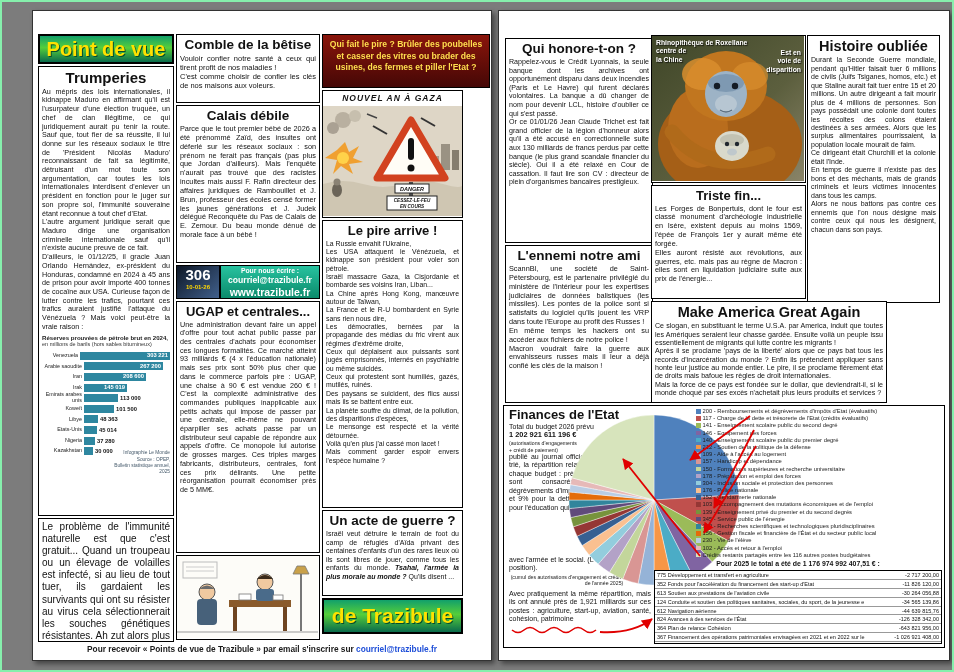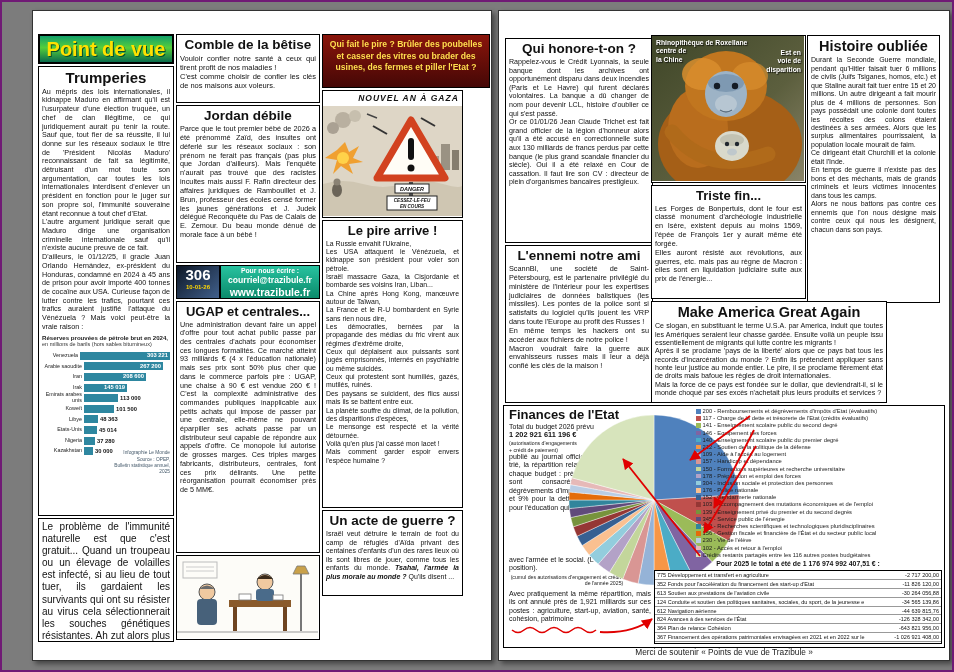--- a/index.html
+++ b/index.html
@@ -1,17 +1,17 @@
 <!DOCTYPE html>
 <html><head>
 <meta charset="utf-8">
 <style>
   html,body{margin:0;padding:0;background:#9a9a9a;}
   #canvas{position:relative;width:954px;height:672px;background:#7c7c7c;overflow:hidden;
-          font-family:"Liberation Sans",sans-serif;color:#111;border:2px solid #701a75;box-sizing:border-box;}
+          font-family:"Liberation Sans",sans-serif;color:#111;border:2px solid #86efac;box-sizing:border-box;}
   .page{position:absolute;background:#fff;border:1px solid #333;box-shadow:3px 3px 5px rgba(0,0,0,.45);}
   .art{position:absolute;background:#fff;border:1.5px solid #000;padding:2px 3px;overflow:hidden;box-sizing:border-box;}
   .h{font-weight:bold;text-align:center;line-height:1.05;margin:1px 0 2px 0;}
   .bd{text-align:justify;white-space:pre-line;line-height:1.21;}
   .preline{white-space:pre-line;}
   .greenband{background:linear-gradient(180deg,#12a06b 0%,#55ce3a 45%,#0a6b4c 100%);
              color:#ffe100;font-weight:bold;text-align:center;border:2px solid #000;
              text-shadow:1px 1px 0 #064d2e;box-sizing:border-box;position:absolute;overflow:hidden;}
   .redbox{position:absolute;background:linear-gradient(180deg,#8a150b,#450706);color:#ffdf4f;font-weight:bold;
           font-size:8.6px;text-align:center;line-height:1.35;border:1.5px solid #000;padding:4px 2px;box-sizing:border-box;}
@@ -156,21 +156,21 @@
       <div class="bd" style="font-size:10px">Le problème de l'immunité naturelle est que c'est gratuit... Quand un troupeau ou un élevage de volailles est infecté, si au lieu de tout tuer, ils gardaient les survivants qui ont su résister au virus cela sélectionnerait les souches génétiques résistantes. Ah zut alors plus besoin d'acheter ces vaccins souvent si inefficaces !</div>
     </div>
 
     <div class="art" style="left:143px;top:23px;width:144px;height:69px">
       <div class="h" style="font-size:13.5px">Comble de la bêtise</div>
       <div class="bd" style="font-size:7.5px">Vouloir confier notre santé à ceux qui tirent profit de nos maladies !
 C'est comme choisir de confier les clés de nos maisons aux voleurs.</div>
     </div>
 
     <div class="art" style="left:143px;top:94px;width:144px;height:158px">
-      <div class="h" style="font-size:13.5px">Jordan débile</div>
+      <div class="h" style="font-size:13.5px">Calais débile</div>
       <div class="bd" style="font-size:7.3px">Parce que le tout premier bébé de 2026 a été prénommé Zaïd, des insultes ont déferlé sur les réseaux sociaux : son prénom ne ferait pas français (pas plus que Jordan d'ailleurs). Mais l'enquête n'aurait pas trouvé que des racistes incultes mais aussi F. Rafin directeur des affaires juridiques de Rambouillet et J. Brun, professeur des écoles censé former les jaunes générations et J. Judek délégué Reconquête du Pas de Calais de E. Zemour. Du beau monde dénué de morale face à un bébé !</div>
     </div>
 
     <div class="issuenum" style="left:143px;top:254px;width:44px;height:34px">
       <div class="n">306</div>
       <div class="d">10-01-26</div>
     </div>
     <div class="contact" style="left:187px;top:254px;width:100px;height:34px">
       <div class="l1">Pour nous écrire :</div>
       <div class="l2">courriel@trazibule.fr</div>
@@ -202,21 +202,21 @@
         <line x1="124" y1="18" x2="124" y2="75" stroke="#777" stroke-width="2"></line>
         <path d="M116,18 h16 l-4,-8 h-8 Z" fill="#c9a14a" stroke="#777" stroke-width="0.8"></path>
         <line x1="0" y1="76" x2="141" y2="76" stroke="#999" stroke-width="1"></line>
       </svg>
     </div>
 
     <div class="redbox" style="left:289px;top:23px;width:168px;height:54px">
       <span>Qui fait le pire ? Brûler des poubelles et casser des vitres ou brader des usines, des fermes et piller l'Etat ?</span>
     </div>
 
-    <div class="art" style="left:289px;top:79px;width:141px;height:128px;padding:16px;border-width:1px">
+    <div class="art" style="left:289px;top:79px;width:141px;height:128px;padding:0;border-width:1px">
       <div style="position:absolute;top:2px;width:100%;text-align:center;font-weight:bold;font-size:8.5px;letter-spacing:1px;font-style:italic">NOUVEL AN À GAZA</div>
       <svg width="139" height="110" viewBox="0 0 139 110" style="position:absolute;top:15px;left:0">
         <rect width="139" height="110" fill="#ded6c6"></rect>
         <circle cx="20" cy="14" r="8" fill="#b9b0a0"></circle>
         <circle cx="32" cy="10" r="6" fill="#c7bfae"></circle>
         <circle cx="10" cy="22" r="6" fill="#aaa193"></circle>
         <polygon points="14,44 22,36 26,46 36,40 30,52 40,56 26,58 30,68 18,60 10,68 14,54 2,52" fill="#f0a030"></polygon>
         <circle cx="20" cy="52" r="6" fill="#ffd24a"></circle>
         <line x1="50" y1="20" x2="64" y2="28" stroke="#333" stroke-width="2"></line>
         <line x1="98" y1="12" x2="112" y2="20" stroke="#333" stroke-width="2"></line>
@@ -258,21 +258,27 @@
 Le mensonge est respecté et la vérité détournée.
 Voilà qu'en plus j'ai cassé mon lacet !
 Mais comment garder espoir envers l'espèce humaine ?</div>
     </div>
 
     <div class="art" style="left:289px;top:499px;width:141px;height:86px">
       <div class="h" style="font-size:13.5px">Un acte de guerre ?</div>
       <div class="bd" style="font-size:7px;white-space:normal"><span>Israël veut détruire le terrain de foot du camp de réfugiés d'Aïda privant des centaines d'enfants d'un des rares lieux où ils sont libres de jouer, comme tous les enfants du monde.</span> <i><b>Tsahal, l'armée la plus morale au monde ?</b></i> <span>Qu'ils disent ...</span></div>
     </div>
 
-
+    <div class="greenband" style="left:289px;top:587px;width:141px;height:36px;font-size:21px;line-height:31px">
+      <span>de Trazibule</span>
+    </div>
+
+    <div class="footer" style="top:633px">
+      <span>Pour recevoir « Points de vue de Trazibule » par email s'inscrire sur </span><span class="link">courriel@trazibule.fr</span>
+    </div>
   </div>
 
   <div class="page" style="left:496px;top:8px;width:450px;height:649px">
 
     <div class="art" style="left:6px;top:27px;width:148px;height:205px">
       <div class="h" style="font-size:13.5px">Qui honore-t-on ?</div>
       <div class="bd" style="font-size:7.1px">Rappelez-vous le Crédit Lyonnais, la seule banque dont les archives ont opportunément disparu dans deux incendies (Paris et Le Havre) qui furent déclarés volontaires. La banque a dû changer de nom pour devenir LCL, histoire d'oublier ce qui s'est passé.
 Or ce 01/01/26 Jean Claude Trichet est fait grand officier de la légion d'honneur alors qu'il a été accusé en correctionnelle suite aux 130 milliards de francs perdus par cette banque (le plus grand scandale financier du siècle). Oui il a été relaxé en Cour de cassation. Il faut lire son CV : directeur de plein d'organismes bancaires prestigieux.</div>
     </div>
 
@@ -509,17 +515,14 @@
         </defs>
         <line x1="246" y1="10" x2="186" y2="54" stroke="#e00000" stroke-width="1.8" marker-end="url(#arr)"></line>
         <line x1="250" y1="24" x2="210" y2="102" stroke="#e00000" stroke-width="1.8" marker-end="url(#arr)"></line>
         <line x1="252" y1="40" x2="200" y2="127" stroke="#e00000" stroke-width="1.8" marker-end="url(#arr)"></line>
         <line x1="196" y1="150" x2="119" y2="53" stroke="#e00000" stroke-width="1.8" marker-end="url(#arr)"></line>
         <path d="M8,224 q6,5 12,0 t12,0 t12,0 t12,0 t12,0 t12,0 t12,0" stroke="#e00000" stroke-width="1.6" fill="none"></path>
         <path d="M96,226 Q128,228 148,213" stroke="#e00000" stroke-width="1.8" fill="none" marker-end="url(#arr)"></path>
       </svg>
     </div>
 
-    <div class="footer" style="top:636px;font-weight:normal">
-      <span>Merci de soutenir « Points de vue de Trazibule »</span>
-    </div>
   </div>
 </div>
 
 </body></html>

